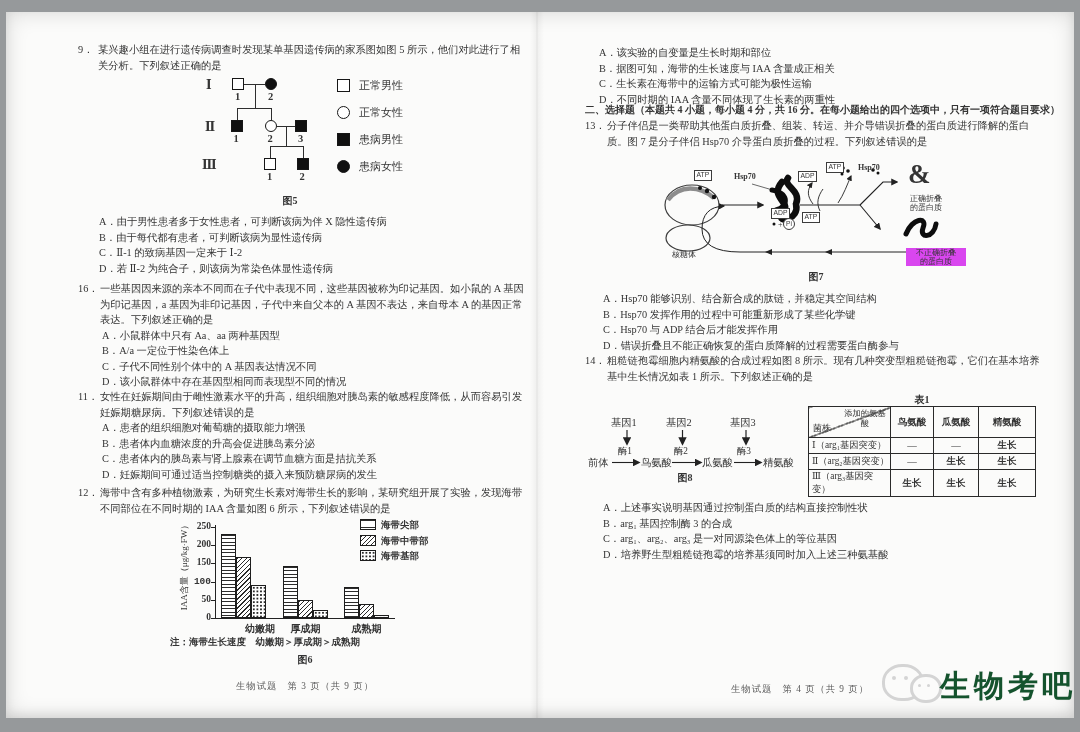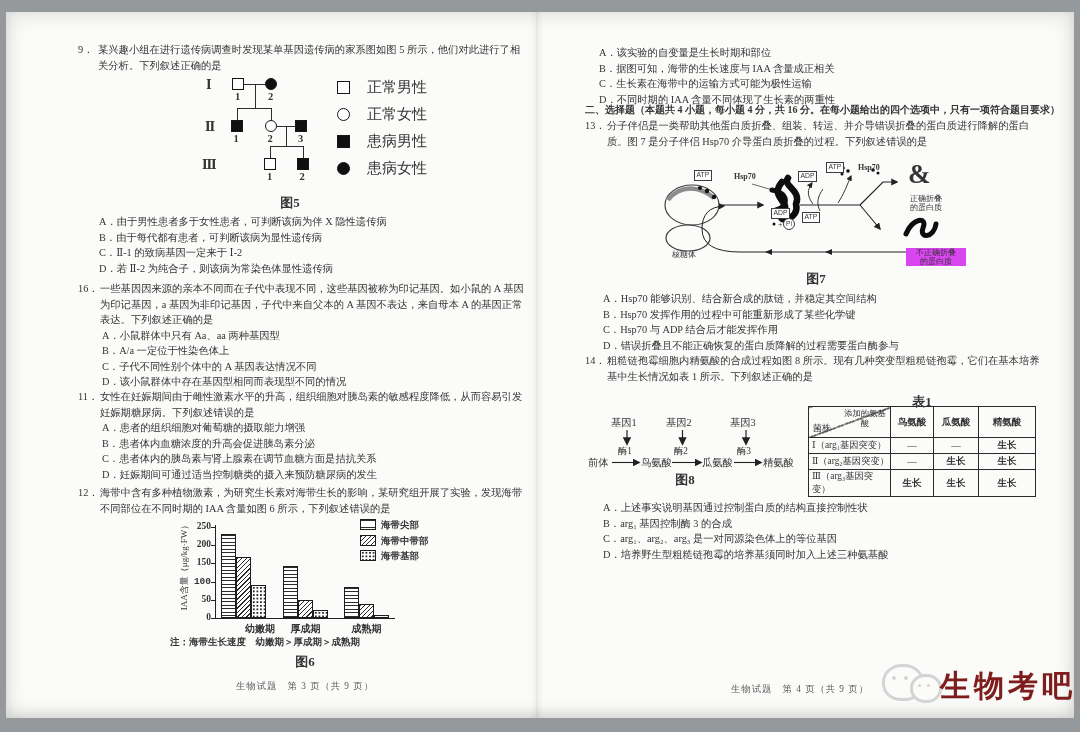--- a/index.html
+++ b/index.html
@@ -19,36 +19,36 @@
     background:linear-gradient(90deg,rgba(0,0,0,0),rgba(0,0,0,.04) 40%,rgba(0,0,0,.09) 50%,rgba(0,0,0,.04) 60%,rgba(0,0,0,0));
   }
   .t{font-size:10.3px;line-height:15.5px;color:#343434;}
   .q{position:absolute;display:flex;}
   .qnum{flex:none;width:20px;font-size:10.3px;line-height:15.5px;}
   .qnum.wide{width:22px;}
   .qbody{flex:1;}
   .opts{position:absolute;}
   .opt{padding-left:24px;text-indent:-24px;font-size:10.3px;line-height:15.5px;}
   .sect{position:absolute;font-weight:bold;font-size:10px;white-space:nowrap;letter-spacing:0;}
-  .cap{font-weight:bold;font-size:13px;text-align:center;position:absolute;}
+  .cap{font-weight:bold;font-size:10px;text-align:center;position:absolute;}
   .footer{position:absolute;font-size:9.3px;color:#5a5a5a;text-align:center;letter-spacing:1px;}
   
   #fig5{position:absolute;left:169px;top:64px;width:300px;height:142px;}
   .pl{position:absolute;background:#2e2e2e;}
   .pl.h{height:1.2px;} .pl.v{width:1.2px;}
   .sym{position:absolute;width:12px;height:12px;border:1.5px solid #161616;background:#fff;box-sizing:border-box;}
   .sym.circle{border-radius:50%;}
   .sym.filled{background:#101010;}
   .mnum{position:absolute;font-size:10.5px;font-weight:bold;}
   .gen{position:absolute;font-size:12px;font-weight:bold;}
   .lgrow{position:absolute;display:flex;align-items:center;}
   .lgsym{width:13px;height:13px;border:1.5px solid #161616;background:#fff;box-sizing:border-box;flex:none;}
   .lgsym.circle{border-radius:50%;}
   .lgsym.filled{background:#101010;}
-  .lglab{margin-left:17px;font-size:15px;}
+  .lglab{margin-left:9px;font-size:11px;}
   
   #fig6{position:absolute;left:162px;top:503px;width:290px;height:165px;}
   .axis{position:absolute;background:#222;}
   .bar{position:absolute;box-sizing:border-box;border:1px solid #1d1d1d;}
   .p0{background-color:#fff;background-image:repeating-linear-gradient(to bottom,#2c2c2c 0 1px,rgba(0,0,0,0) 1px 3.5px);}
   .p1{background-color:#fff;background-image:repeating-linear-gradient(135deg,#2c2c2c 0 1px,rgba(0,0,0,0) 1px 3.2px);}
   .p2{background-color:#fff;background-image:radial-gradient(#2c2c2c .8px,rgba(0,0,0,0) .9px);background-size:3.6px 3.6px;}
   .ytick{position:absolute;font-size:9.5px;font-weight:bold;width:30px;text-align:right;}
   .xlab{position:absolute;font-size:10px;font-weight:bold;width:60px;text-align:center;}
   .ylab{position:absolute;left:-47px;top:44px;width:126px;text-align:center;font-size:9px;transform:rotate(-90deg);}
@@ -72,21 +72,21 @@
   #tbl1{border-collapse:collapse;width:228px;margin-top:11px;border:1.5px solid #2a2a2a;}
   #tbl1 td,#tbl1 th{border:1px solid #2a2a2a;font-size:9.5px;text-align:center;padding:0;font-weight:normal;}
   #tbl1 th{font-weight:bold;}
   .diag{position:relative;height:30px;background:linear-gradient(to bottom right,rgba(0,0,0,0) calc(50% - .6px),#2a2a2a calc(50% - .6px),#2a2a2a calc(50% + .6px),rgba(0,0,0,0) calc(50% + .6px));}
   .diag .dt{position:absolute;right:4px;top:2px;width:42px;font-size:8.3px;line-height:9.5px;text-align:center;}
   .diag .db{position:absolute;left:4px;bottom:2px;font-size:9px;}
   .strain{text-align:left !important;padding-left:3px !important;font-size:9.3px !important;height:15px;}
   .grow{font-weight:bold !important;}
   
   #wm{position:absolute;left:874px;top:646px;width:200px;height:62px;}
-  .wmtext{position:absolute;left:60px;top:8px;font-size:30px;font-weight:bold;color:#7f1d1d;letter-spacing:4px;white-space:nowrap;text-shadow:0 0 1px #e3e3e3;}
+  .wmtext{position:absolute;left:60px;top:8px;font-size:30px;font-weight:bold;color:#14532d;letter-spacing:4px;white-space:nowrap;text-shadow:0 0 1px #e3e3e3;}
   .wb1{position:absolute;left:2px;top:6px;width:36px;height:31px;border:3px solid #d4d4d4;border-radius:48% 48% 46% 46%;background:#fbfbfa;}
   .wb1:before,.wb1:after{content:"";position:absolute;width:4px;height:4px;border-radius:50%;background:#d4d4d4;top:9px;}
   .wb1:before{left:7px;} .wb1:after{left:19px;}
   .wb2{position:absolute;left:30px;top:16px;width:26px;height:23px;border:3px solid #d4d4d4;border-radius:48%;background:#fbfbfa;}
   .wb2:before,.wb2:after{content:"";position:absolute;width:3px;height:3px;border-radius:50%;background:#d4d4d4;top:7px;}
   .wb2:before{left:5px;} .wb2:after{left:14px;}
 </style>
 </head>
 <body>
 

